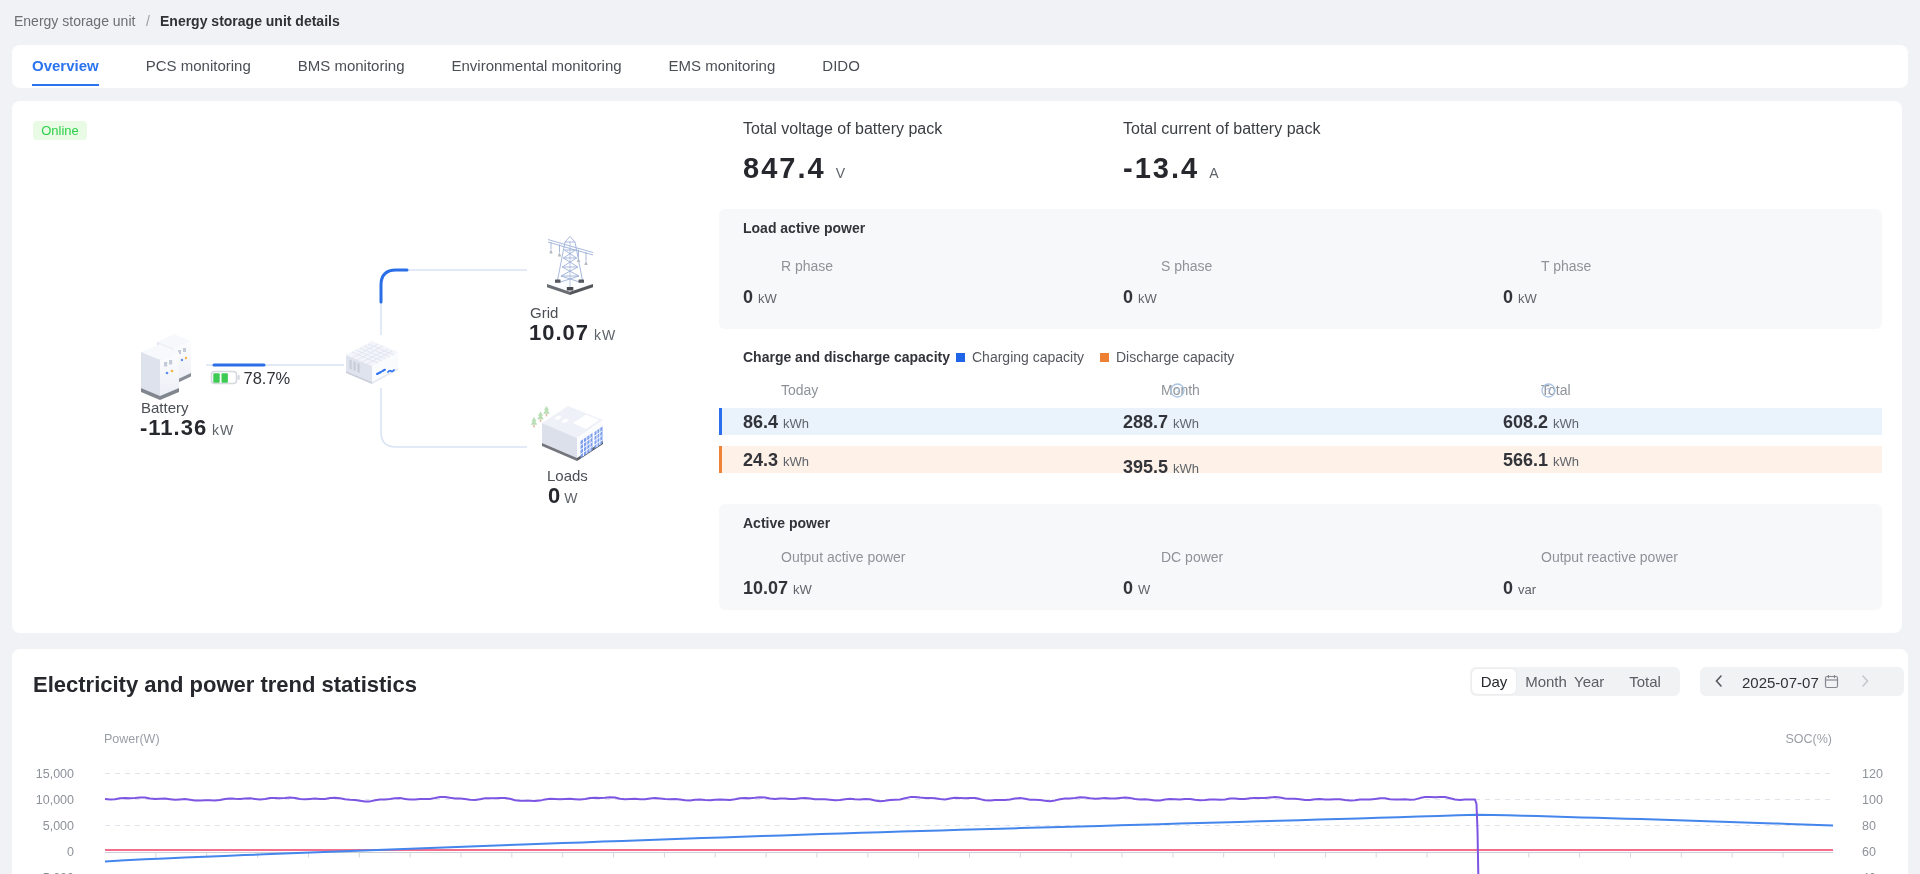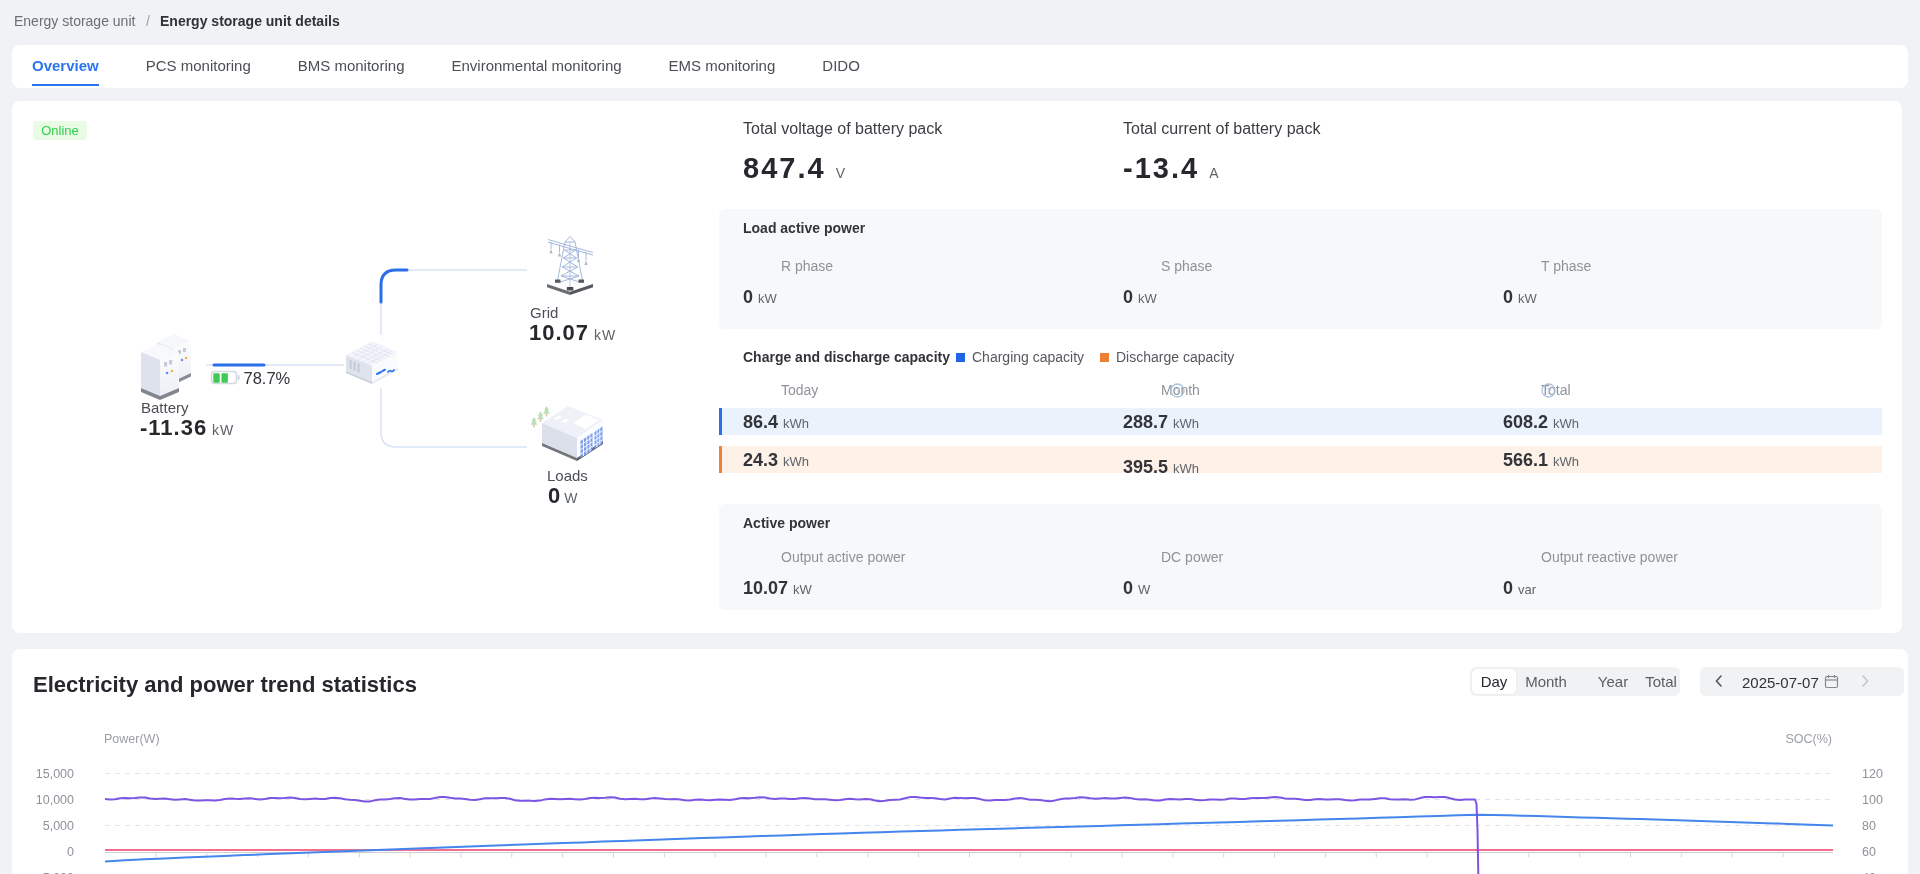--- a/index.html
+++ b/index.html
@@ -201,21 +201,21 @@
 <div class="abs val" style="left:743px;top:578px;">10.07 <span class="unit">kW</span></div>
 <div class="abs val" style="left:1123px;top:578px;">0 <span class="unit">W</span></div>
 <div class="abs val" style="left:1503px;top:578px;text-align:right;">0 <span class="unit">var</span></div>
 
 <div class="card" style="left:12px;top:649px;width:1896px;height:230px;border-radius:8px 8px 0 0;"></div>
 <div class="abs" style="left:33px;top:672px;font-size:22px;font-weight:bold;color:#26282d;">Electricity and power trend statistics</div>
 
 <div class="abs" style="left:1470px;top:667px;width:210px;height:29px;background:#f1f2f4;border-radius:6px;"></div>
 <div class="abs" style="left:1472px;top:669px;width:44px;height:25px;background:#fff;border-radius:5px;box-shadow:0 0 2px rgba(0,0,0,0.08);"></div>
 <div class="abs" style="left:1470px;top:667px;width:210px;height:29px;line-height:29px;font-size:15px;color:#5a5e64;white-space:nowrap;">
-<span style="display:inline-block;width:48px;text-align:center;color:#26282d;">Day</span><span style="display:inline-block;width:56px;text-align:center;">Month</span><span style="display:inline-block;width:46px;text-align:center;margin-left:16px;">Year</span><span style="display:inline-block;width:50px;text-align:center;">Total</span>
+<span style="display:inline-block;width:48px;text-align:center;color:#26282d;">Day</span><span style="display:inline-block;width:56px;text-align:center;">Month</span><span style="display:inline-block;width:46px;">Year</span><span style="display:inline-block;width:50px;text-align:center;">Total</span>
 </div>
 
 <div class="abs" style="left:1700px;top:667px;width:204px;height:29px;background:#f1f2f4;border-radius:6px;"></div>
 <svg class="abs" style="left:1712px;top:674px;" width="14" height="14" viewBox="0 0 14 14">
     <path d="M 9 2 L 4.5 7 L 9 12" stroke="#55585e" stroke-width="1.6" fill="none" stroke-linecap="round"></path>
   </svg>
 <div class="abs" style="left:1742px;top:674px;font-size:15px;color:#2f3237;">2025-07-07</div>
 <svg class="abs" style="left:1824px;top:674px;" width="15" height="15" viewBox="0 0 15 15">
     <g stroke="#85898f" stroke-width="1.2" fill="none">
       <rect x="1.5" y="2.5" width="12" height="11" rx="1.5"></rect>

